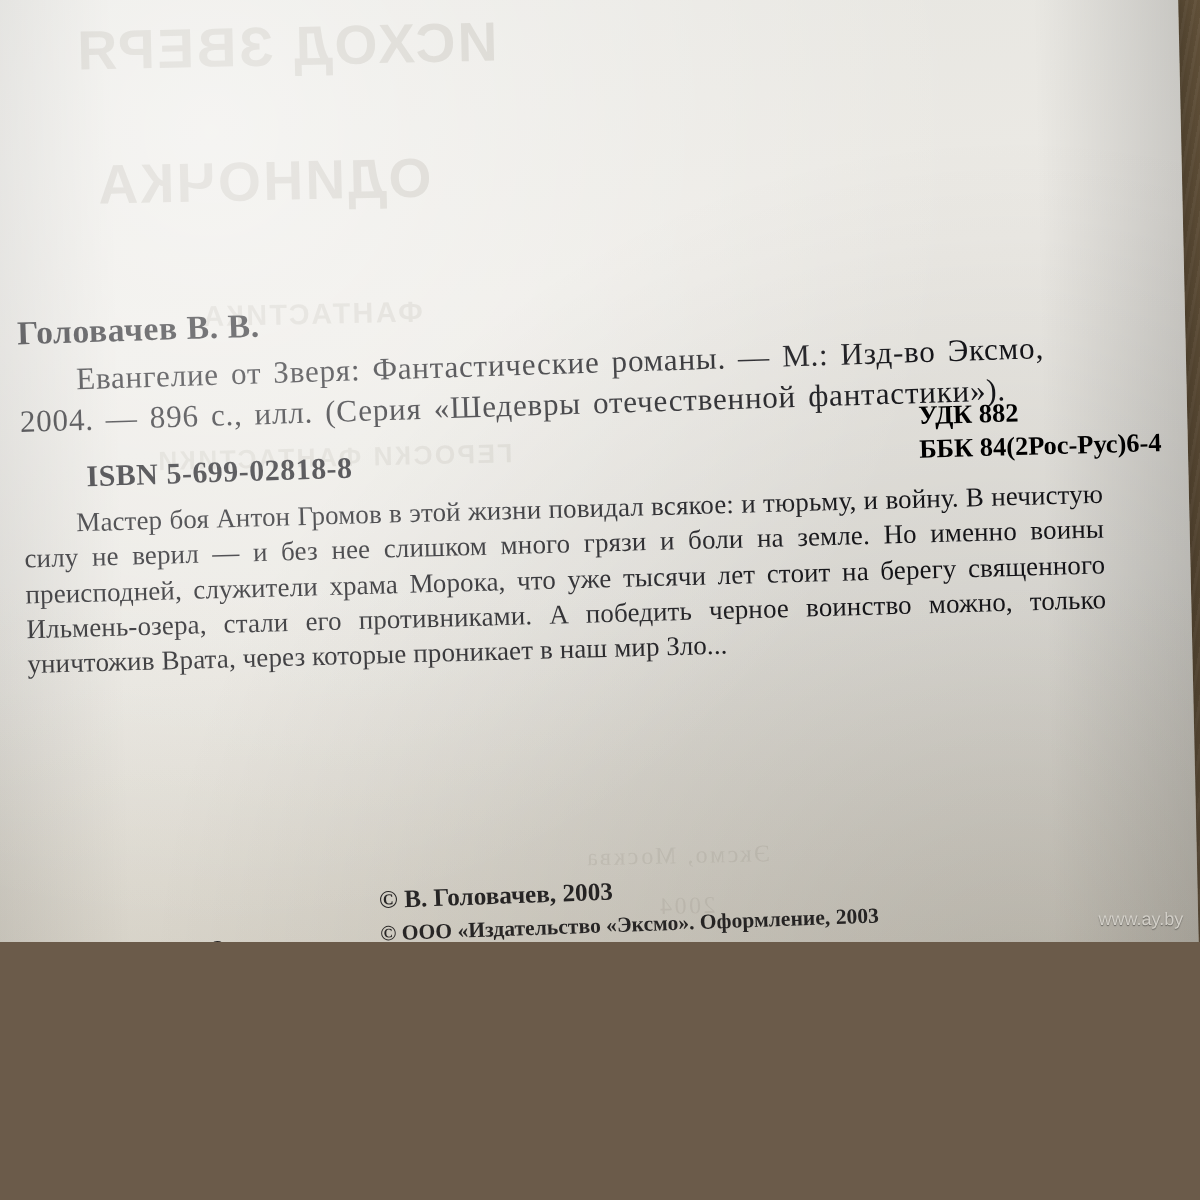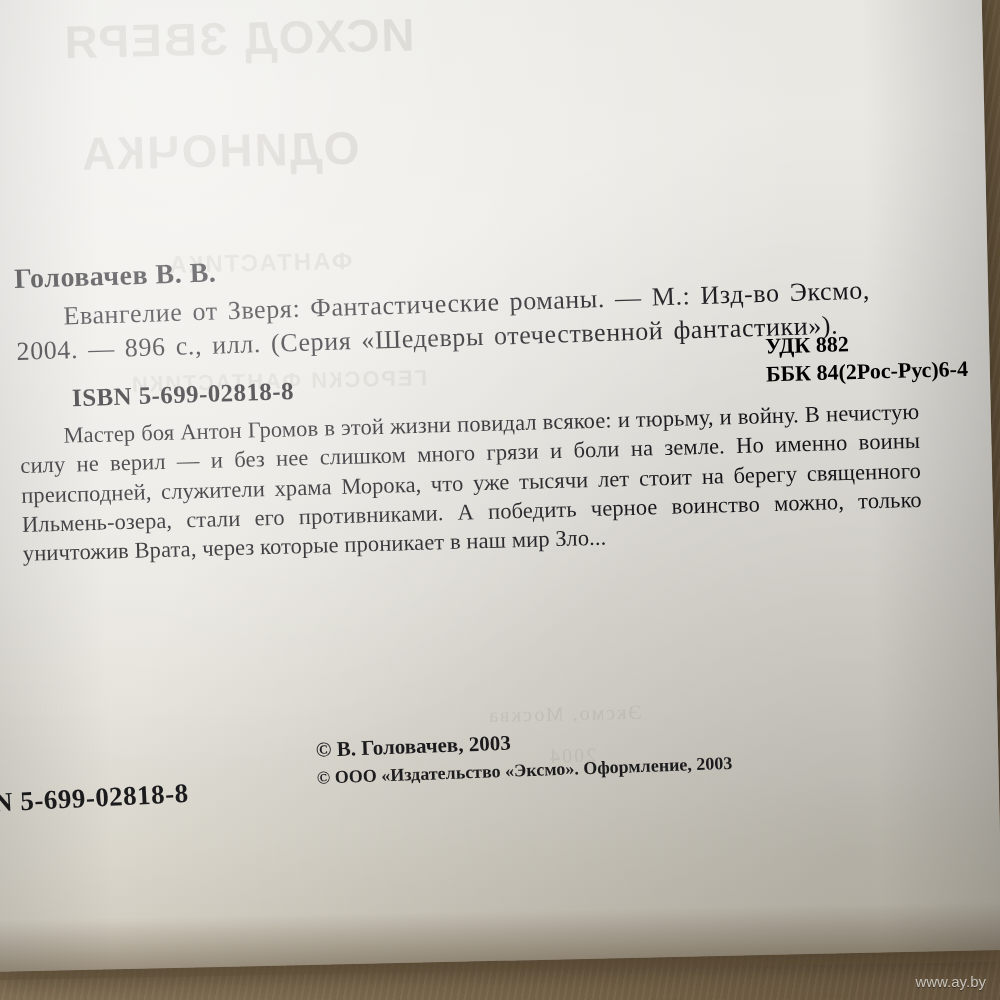--- a/index.html
+++ b/index.html
@@ -3,21 +3,21 @@
 <meta charset="utf-8">
 <style>
   html, body {
     margin: 0;
     padding: 0;
     background: #6b5b4a;
   }
   #page {
     position: relative;
     width: 1000px;
-    height: 1000px;
+    height: 785px;
     overflow: hidden;
     background: #14532d;
     font-family: "Liberation Serif", serif;
   }
 
   
   .table-bg {
     position: absolute;
     inset: 0;
     background: linear-gradient(105deg, #8d7a5c 0%, #7e6a4d 40%, #6f5c41 70%, #5d4c36 100%);

